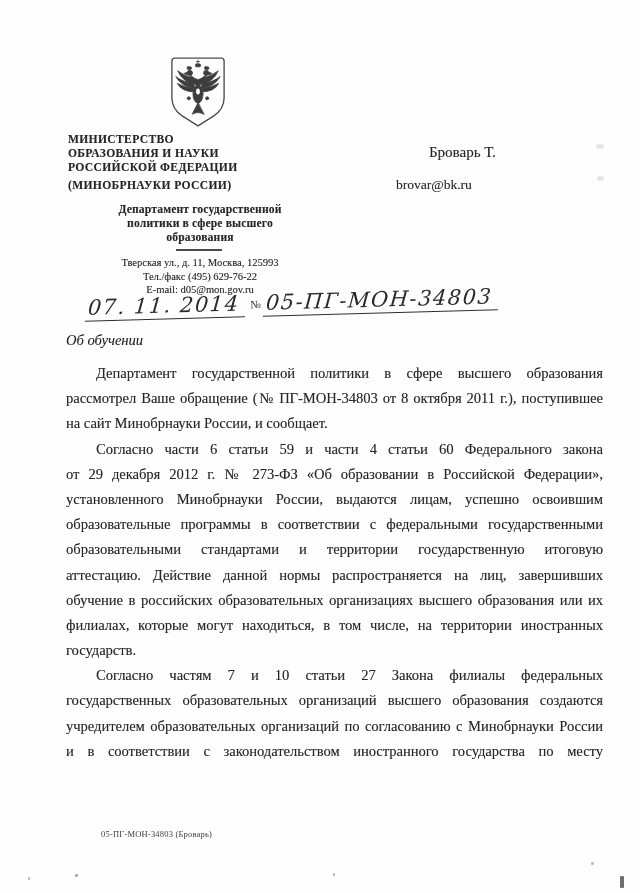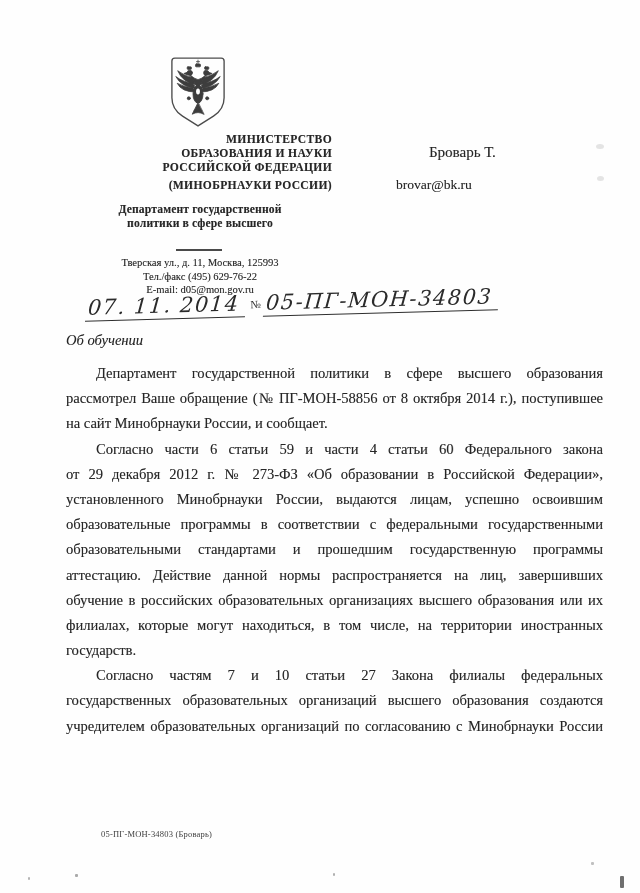--- a/index.html
+++ b/index.html
@@ -6,21 +6,21 @@
   body{background:#e8e8e8;font-family:"Liberation Serif","DejaVu Serif",serif;}
   .page{
     position:relative;width:640px;height:893px;background:#fefefe;
     margin:0 auto;overflow:hidden;color:#262626;
   }
   .ink{color:#262626;text-shadow:0.3px 0.3px 0.6px rgba(40,40,40,0.35);}
 
   
   .emblem{position:absolute;left:169px;top:55px;width:58px;height:74px;filter:blur(0.2px);}
   .ministry{
-    position:absolute;left:68px;top:132px;width:264px;text-align:right;
+    position:absolute;left:68px;top:132px;width:264px;text-align:left;
     font-weight:bold;font-size:11.5px;line-height:14px;letter-spacing:0.4px;
   }
   .ministry .ln4{margin-top:4px;}
   .dept{
     position:absolute;left:68px;top:202px;width:264px;text-align:center;
     font-weight:bold;font-size:11.5px;line-height:14px;letter-spacing:0.2px;
   }
   .hr-short{position:absolute;left:176px;top:249px;width:46px;height:2px;background:#4a4a4a;}
   .addr{
     position:absolute;left:68px;top:256px;width:264px;text-align:center;
@@ -108,20 +108,21 @@
   <div class="ministry ink">
     <div>МИНИСТЕРСТВО</div>
     <div>ОБРАЗОВАНИЯ И НАУКИ</div>
     <div>РОССИЙСКОЙ ФЕДЕРАЦИИ</div>
     <div class="ln4">(МИНОБРНАУКИ РОССИИ)</div>
   </div>
 
   <div class="dept ink">
     <div>Департамент государственной</div>
     <div>политики в сфере высшего</div>
+    <div>образования</div>
   </div>
 
   <div class="hr-short"></div>
 
   <div class="addr ink">
     <div>Тверская ул., д. 11, Москва, 125993</div>
     <div>Тел./факс (495) 629-76-22</div>
     <div>E-mail: d05@mon.gov.ru</div>
   </div>
 
@@ -129,36 +130,37 @@
     <span class="hand">07. 11. 2014</span><span class="numsign">№</span><span class="hand">05-ПГ-МОН-34803</span>
   </div>
 
   <div class="rcpt-name ink">Броварь Т.</div>
   <div class="rcpt-mail ink">brovar@bk.ru</div>
 
   <div class="subject ink">Об обучении</div>
 
   <div class="body ink">
     <div class="bodyline first">Департамент государственной политики в сфере высшего образования</div>
-    <div class="bodyline">рассмотрел Ваше обращение (№ ПГ-МОН-58856 от 8 октября 2014 г.), поступившее</div>
+    <div class="bodyline">рассмотрел Ваше обращение (№ ПГ-МОН-34803 от 8 октября 2011 г.), поступившее</div>
     <div class="bodyline lastline">на сайт Минобрнауки России, и сообщает.</div>
 
     <div class="bodyline first">Согласно части 6 статьи 59 и части 4 статьи 60 Федерального закона</div>
     <div class="bodyline">от 29 декабря 2012 г. № 273-ФЗ «Об образовании в Российской Федерации»,</div>
     <div class="bodyline">установленного Минобрнауки России, выдаются лицам, успешно освоившим</div>
     <div class="bodyline">образовательные программы в соответствии с федеральными государственными</div>
-    <div class="bodyline">образовательными стандартами и прошедшим государственную программы</div>
+    <div class="bodyline">образовательными стандартами и территории государственную итоговую</div>
     <div class="bodyline">аттестацию. Действие данной нормы распространяется на лиц, завершивших</div>
     <div class="bodyline">обучение в российских образовательных организациях высшего образования или их</div>
     <div class="bodyline">филиалах, которые могут находиться, в том числе, на территории иностранных</div>
     <div class="bodyline lastline">государств.</div>
 
     <div class="bodyline first">Согласно частям 7 и 10 статьи 27 Закона филиалы федеральных</div>
     <div class="bodyline">государственных образовательных организаций высшего образования создаются</div>
     <div class="bodyline">учредителем образовательных организаций по согласованию с Минобрнауки России</div>
+    <div class="bodyline">и в соответствии с законодательством иностранного государства по месту</div>
   </div>
 
   <div class="footer-ref">05-ПГ-МОН-34803 (Броварь)</div>
 
   <div class="speck s1"></div>
   <div class="speck s2"></div>
   <div class="speck s3"></div>
   <div class="speck s4"></div>
   <div class="speck s5"></div>
   <div class="smudge m1"></div>

